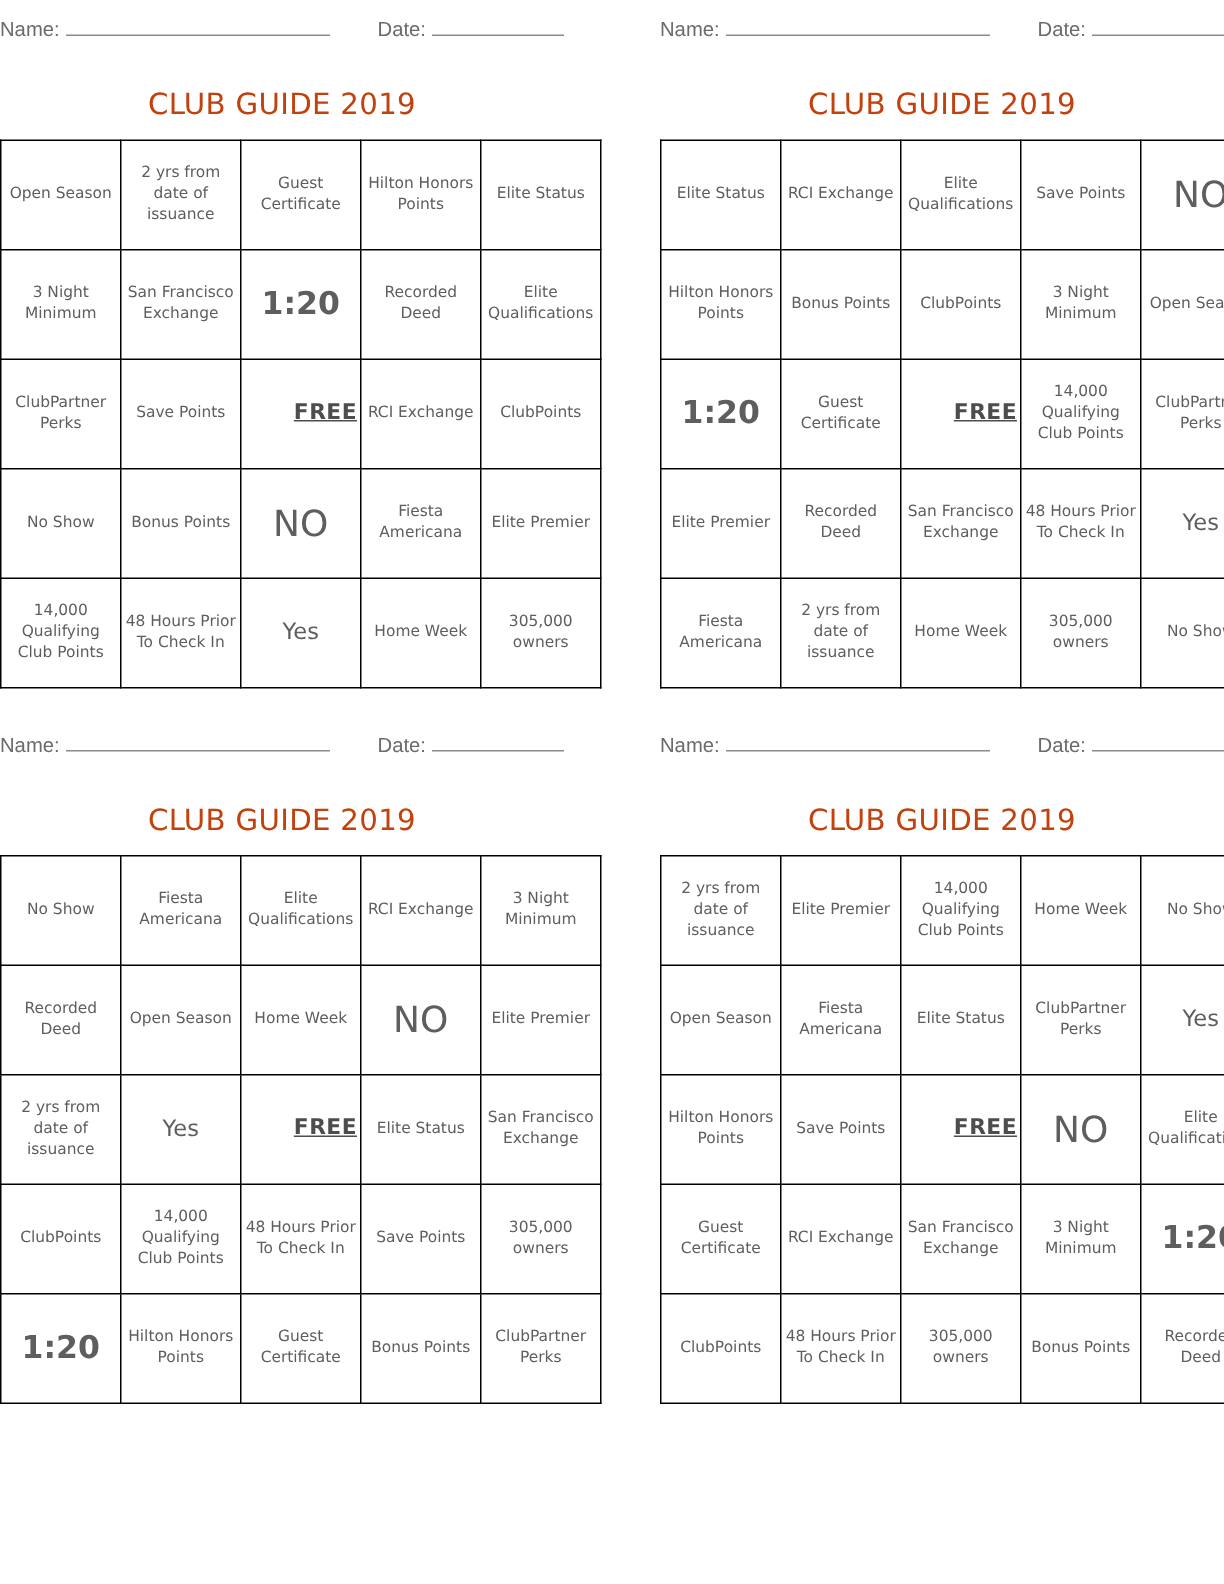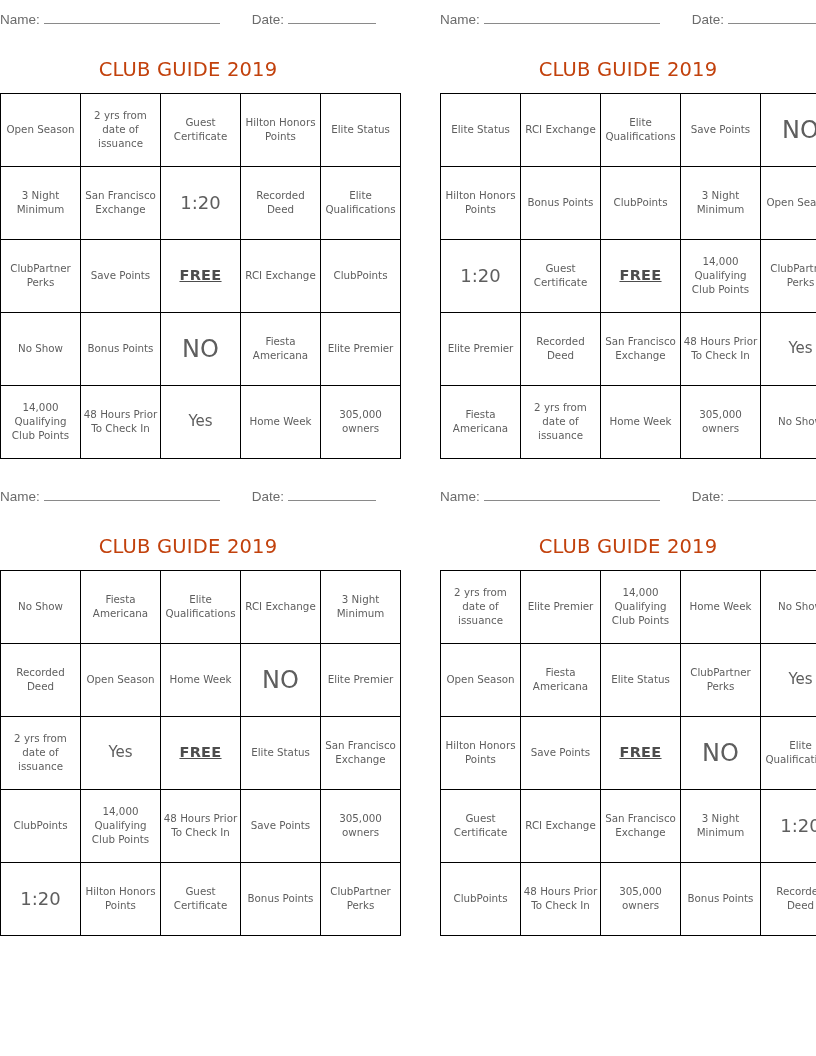--- a/index.html
+++ b/index.html
@@ -94,24 +94,26 @@
     font-size: 15px;
     line-height: 1.15;
     color: #5e5e5e;
   }
   table.bingo td.free {
     font-size: 14.5px;
     font-weight: bold;
     text-decoration: underline;
     color: #4d4d4d;
     letter-spacing: 0.3px;
+    text-align: right;
   }
   table.bingo td.time {
-    font-size: 18px;
+    font-size: 21px;
     color: #5e5e5e;
+    font-weight: bold;
   }
 </style>
 </head>
 <body>
 
 <div class="page">
   <div class="card card-tl">
       <div class="namedate">
         <span class="nd-label">Name:</span>
         <span class="nd-rule nd-name-rule"></span>

